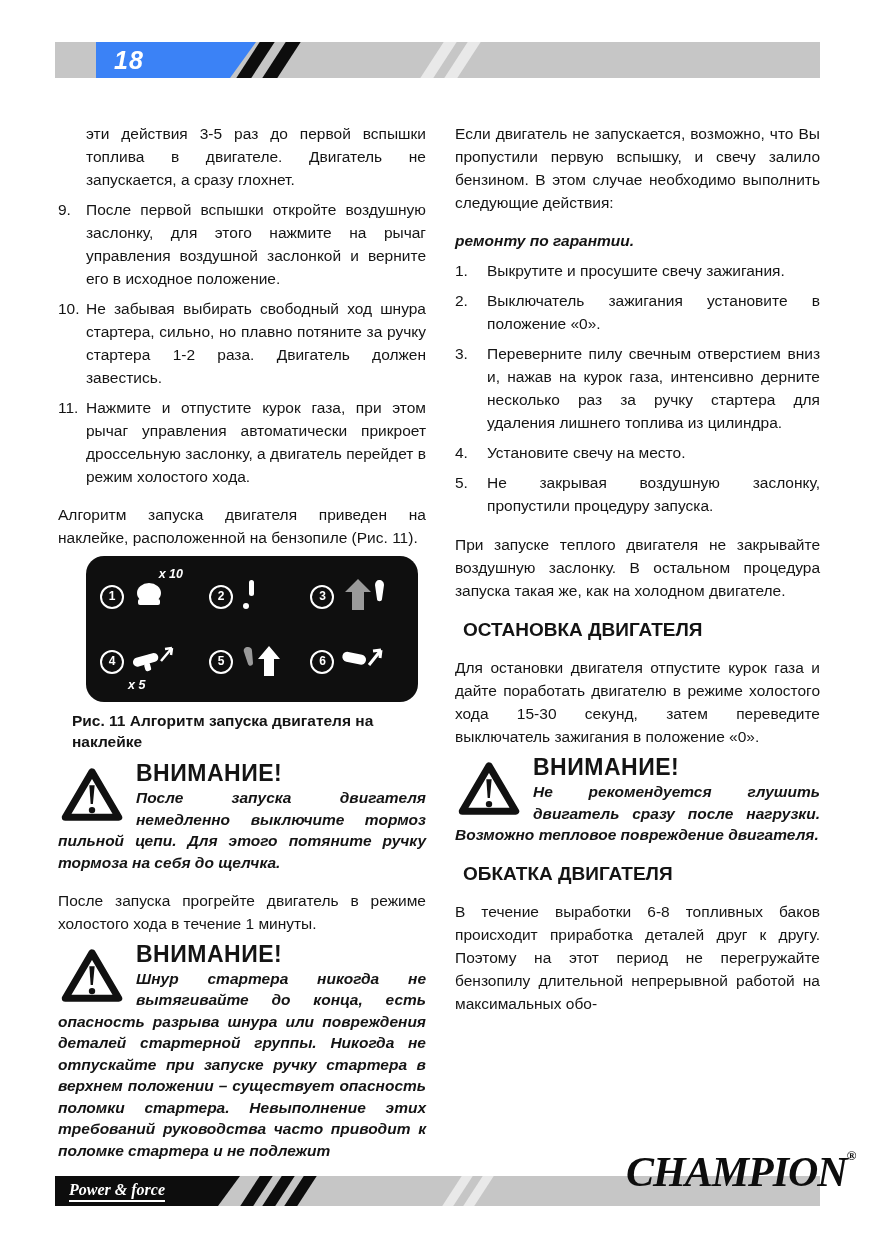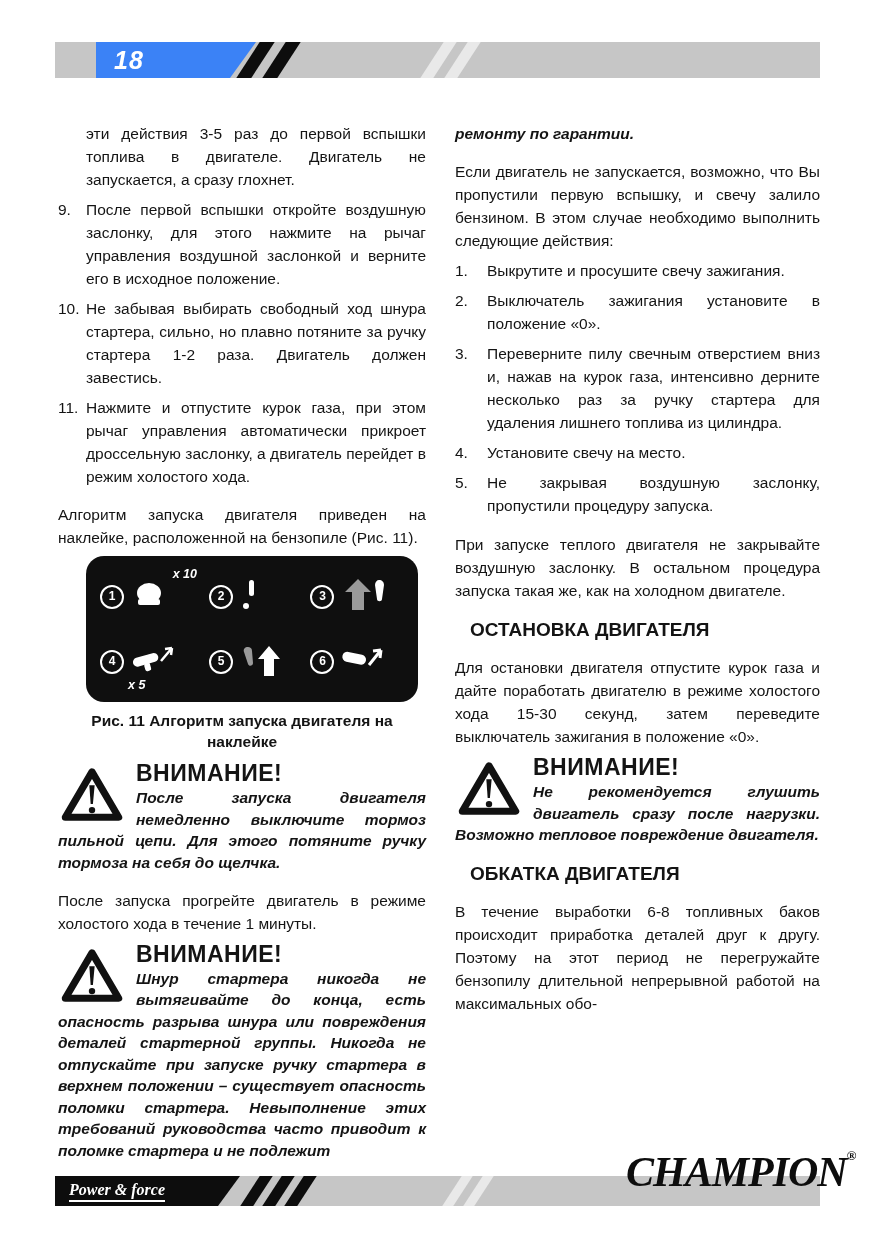--- a/index.html
+++ b/index.html
@@ -38,35 +38,35 @@
   .col{position:absolute;top:106px;font-size:15.5px;line-height:23px;}
   .col-left{left:58px;width:368px;}
   .col-right{left:455px;width:365px;}
   .p{text-align:justify;margin-bottom:7px;}
   .p.indent{padding-left:28px;}
   .p.ital{font-style:italic;font-weight:bold;}
   .list-item{position:relative;padding-left:28px;margin-bottom:7px;}
   .col-right .list-item{padding-left:32px;}
   .list-item .num{position:absolute;left:0;top:0;}
   .list-item .txt{display:block;text-align:justify;}
-  .h2{font-size:19px;font-weight:bold;margin:16px 15px 9px;}
+  .h2{font-size:19px;font-weight:bold;margin:16px 8px 9px;}
   .h3{font-size:16px;font-weight:bold;margin:12px 0 7px;}
 
   
   .figure-box{background:#0f0f0f;border-radius:18px;width:332px;height:146px;
               margin:4px 0 0 28px;padding:12px 14px;box-sizing:border-box;
               display:grid;grid-template-columns:1.08fr 1fr 1fr;grid-template-rows:1fr 1fr;
               column-gap:8px;row-gap:8px;}
   .fig-cell{position:relative;display:flex;align-items:center;gap:7px;color:#fff;}
   .circ{width:20px;height:20px;border:2px solid #fff;border-radius:50%;flex:0 0 auto;
         display:flex;align-items:center;justify-content:center;font-size:12px;font-weight:bold;}
   .fig-label{position:absolute;font-size:12.5px;font-weight:bold;font-style:italic;color:#fff;}
-  .fig-label.x10{top:-5px;right:4px;}
+  .fig-label.x10{top:-5px;right:18px;}
   .fig-label.x5{bottom:-7px;left:28px;}
-  .caption{font-weight:bold;text-align:center;width:340px;margin:8px auto 10px;
+  .caption{font-weight:bold;text-align:left;width:340px;margin:8px auto 10px;
            line-height:21px;font-size:15.5px;}
 
   
   .warning{margin:8px 0;}
   .warning::after{content:"";display:block;clear:both;}
   .warn-tri{float:left;width:64px;height:58px;margin:4px 12px 4px 2px;}
   .warn-title{font-size:23px;font-weight:bold;letter-spacing:.5px;margin-bottom:2px;}
   .warn-text{font-size:15.5px;line-height:21.5px;font-weight:bold;font-style:italic;text-align:justify;}
 </style>
 </head>
@@ -192,22 +192,22 @@
             <path d="M33 21 h6 l-2 21 h-2.5 z" fill="#111"></path>
             <circle cx="36" cy="49" r="3.6" fill="#111"></circle>
           </svg>
       </span>
       <div class="warn-title">ВНИМАНИЕ!</div>
       <div class="warn-text">Шнур стартера никогда не вытягивайте до конца, есть опасность разрыва шнура или повреждения деталей стартерной группы. Никогда не отпускайте при запуске ручку стартера в верхнем положении – существует опасность поломки стартера. Невыполнение этих требований руководства часто приводит к поломке стартера и не подлежит</div>
     </div>
   </section>
 
   <section class="col col-right">
+    <p class="p">Если двигатель не запускается, возможно, что Вы пропустили первую вспышку, и свечу залило бензином. В этом случае необходимо выполнить следующие действия:</p>
     <p class="p ital">ремонту по гарантии.</p>
-    <p class="p">Если двигатель не запускается, возможно, что Вы пропустили первую вспышку, и свечу залило бензином. В этом случае необходимо выполнить следующие действия:</p>
 
     <div class="list-item">
       <span class="num">1.</span>
       <span class="txt">Выкрутите и просушите свечу зажигания.</span>
     </div>
     <div class="list-item">
       <span class="num">2.</span>
       <span class="txt">Выключатель зажигания установите в положение «0».</span>
     </div>
     <div class="list-item">

